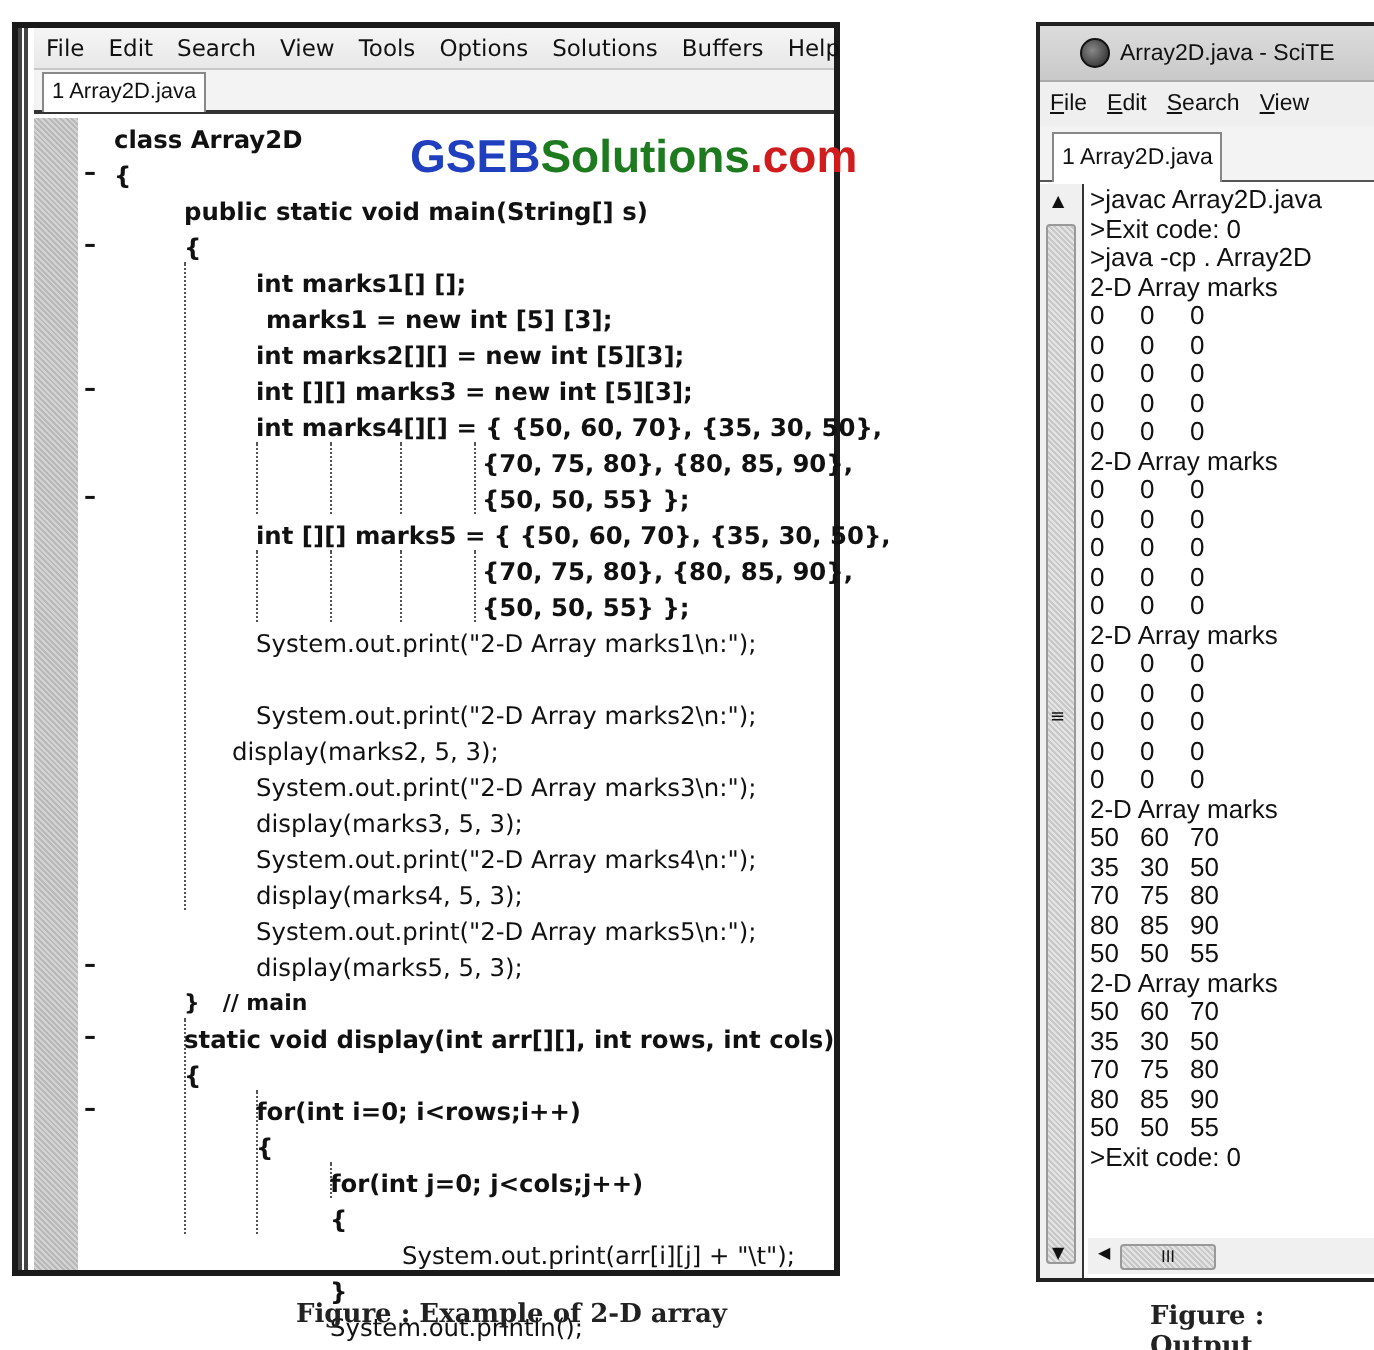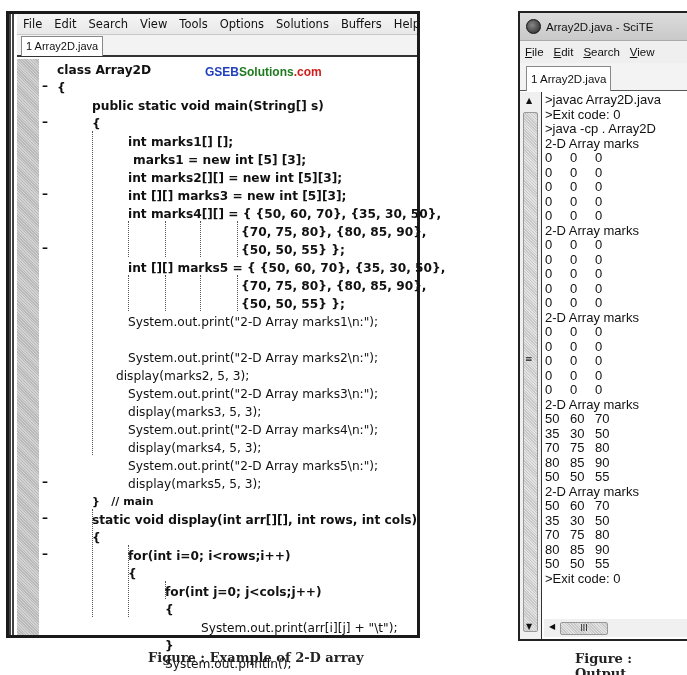--- a/index.html
+++ b/index.html
@@ -38,34 +38,34 @@
   .fold-mark { position: absolute; left: 2px; font-size: 12px; font-weight: bold; line-height: 12px; }
   .code-area {
     position: absolute; left: 34px; top: 45px; right: 0; bottom: 0;
     font-family: "DejaVu Sans", sans-serif; font-size: 12.2px;
   }
   .code-line { position: absolute; white-space: pre; line-height: 18px; }
   .kw { font-weight: bold; }
   .guide { position: absolute; width: 0; border-left: 1px dotted #555; }
   .watermark {
     position: absolute; left: 196px; top: 51px; font-family: "Liberation Sans", sans-serif;
-    font-weight: bold; font-size: 12px;
+    font-weight: bold; font-size: 23px;
   }
   .caption {
     position: absolute; font-family: "DejaVu Serif", serif; font-weight: bold; font-size: 13px; color: #222;
   }
   
   #output-win {
     position: absolute; left: 518px; top: 11px; width: 169px; height: 630px;
     border: 2px solid #222; border-right: none; background: #fff;
   }
   .titlebar {
     position: absolute; left: 0; top: 0; right: 0; height: 28px;
     background: linear-gradient(#dcdcdc, #c9c9c9); border-bottom: 1px solid #aaa;
-    display: flex; align-items: center; padding-left: 6px; font-size: 11.5px;
+    display: flex; align-items: center; padding-left: 20px; font-size: 11.5px;
     font-family: "Liberation Sans", sans-serif;
   }
   .app-icon {
     width: 15px; height: 15px; border-radius: 50%; background: radial-gradient(circle at 40% 40%, #888, #222);
     margin-right: 5px; border: 1px solid #111;
   }
   .out-menubar {
     position: absolute; left: 0; top: 28px; right: 0; height: 22px; background: #efefef;
     display: flex; align-items: center; padding-left: 5px; font-size: 11.5px;
     font-family: "Liberation Sans", sans-serif;

